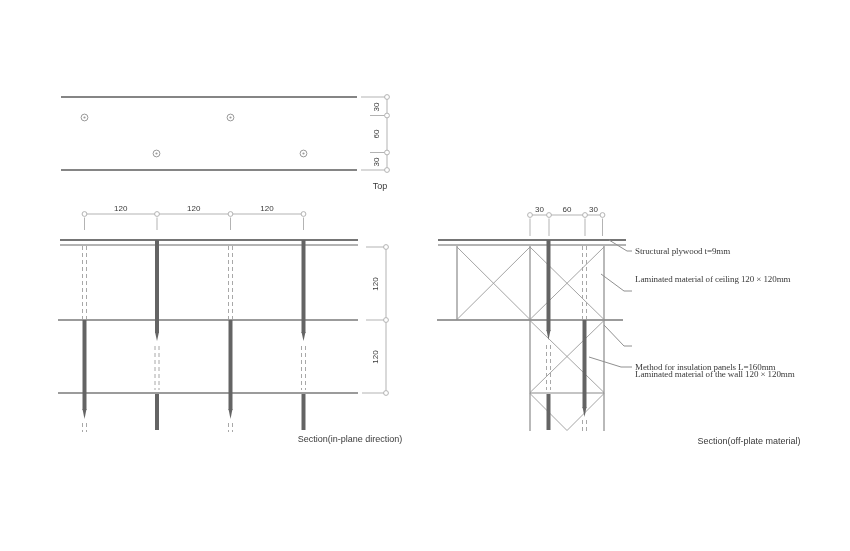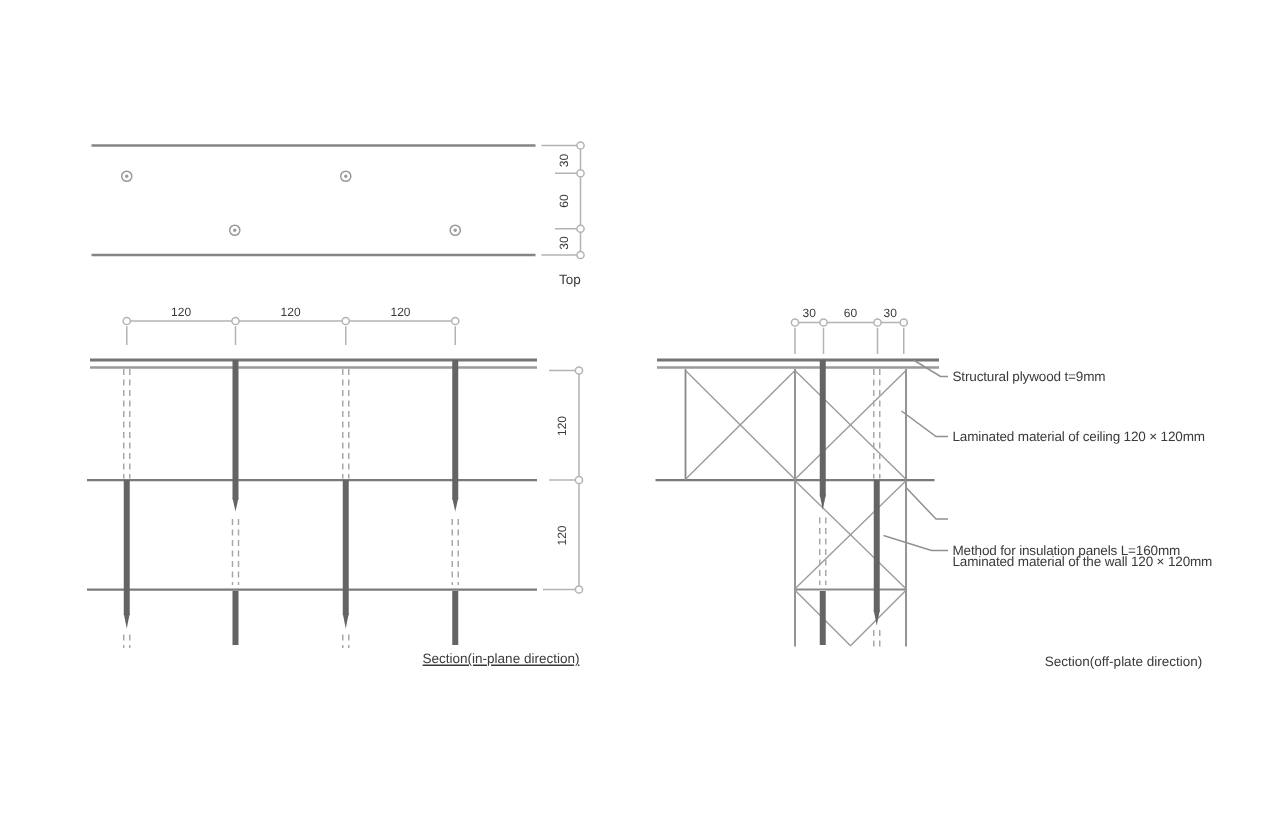--- a/index.html
+++ b/index.html
@@ -5,21 +5,21 @@
   html,body{margin:0;padding:0;background:#ffffff;}
   #canvas{
     position:relative;width:850px;height:483px;background:#ffffff;overflow:hidden;
     font-family:"Liberation Sans","DejaVu Sans",sans-serif;
   }
   #drawing{position:absolute;left:0;top:0;}
   .txt{position:absolute;color:#3a3a3a;white-space:nowrap;}
   .dim{font-size:8px;transform:translate(-50%,-50%);}
   .dim-rot{font-size:8px;transform:translate(-50%,-50%) rotate(-90deg);}
   .caption{font-size:9px;transform:translate(-50%,-50%);letter-spacing:0px;}
-  .anno{font-size:9px;transform:translateY(-50%);letter-spacing:-0.1px;}
+  .anno{font-size:9px;transform:translateY(-50%);letter-spacing:-0.1px;font-family:Liberation Serif, serif;}
   .title{
     font-size:22px;color:#121212;letter-spacing:-0.2px;
     transform:translateY(-50%);
   }
 </style>
 </head>
 <body>
 
 <div id="canvas">
 
@@ -181,27 +181,27 @@
   <div class="txt dim-rot" style="left:376px;top:106.5px;">30</div>
   <div class="txt dim-rot" style="left:376px;top:134px;">60</div>
   <div class="txt dim-rot" style="left:376px;top:161.5px;">30</div>
   <div class="txt caption" style="left:380px;top:185.5px;">Top</div>
 
   <div class="txt dim" style="left:120.75px;top:207.5px;">120</div>
   <div class="txt dim" style="left:193.75px;top:207.5px;">120</div>
   <div class="txt dim" style="left:267px;top:207.5px;">120</div>
   <div class="txt dim-rot" style="left:375px;top:283.5px;">120</div>
   <div class="txt dim-rot" style="left:375px;top:356.5px;">120</div>
-  <div class="txt caption" style="left:334px;top:439px;text-decoration:underline;">Section(in-plane direction)</div>
+  <div class="txt caption" style="left:350px;top:439px;">Section(in-plane direction)</div>
 
   <div class="txt dim" style="left:539.5px;top:208.5px;">30</div>
   <div class="txt dim" style="left:567px;top:208.5px;">60</div>
   <div class="txt dim" style="left:593.5px;top:208.5px;">30</div>
 
   <div class="txt anno" style="left:635px;top:251px;">Structural plywood t=9mm</div>
-  <div class="txt anno" style="left:635px;top:291px;text-align:center;">Laminated material of ceiling 120 × 120mm</div>
+  <div class="txt anno" style="left:635px;top:279px;text-align:center;">Laminated material of ceiling 120 × 120mm</div>
   <div class="txt anno" style="left:635px;top:346px;margin-top:28px;">Laminated material of the wall 120 × 120mm</div>
   <div class="txt anno" style="left:635px;top:367px;">Method for insulation panels L=160mm</div>
 
-  <div class="txt caption" style="left:749px;top:441px;">Section(off-plate direction)</div>
+  <div class="txt caption" style="left:749px;top:441px;">Section(off-plate material)</div>
 
 
 </div>
 
 </body></html>

